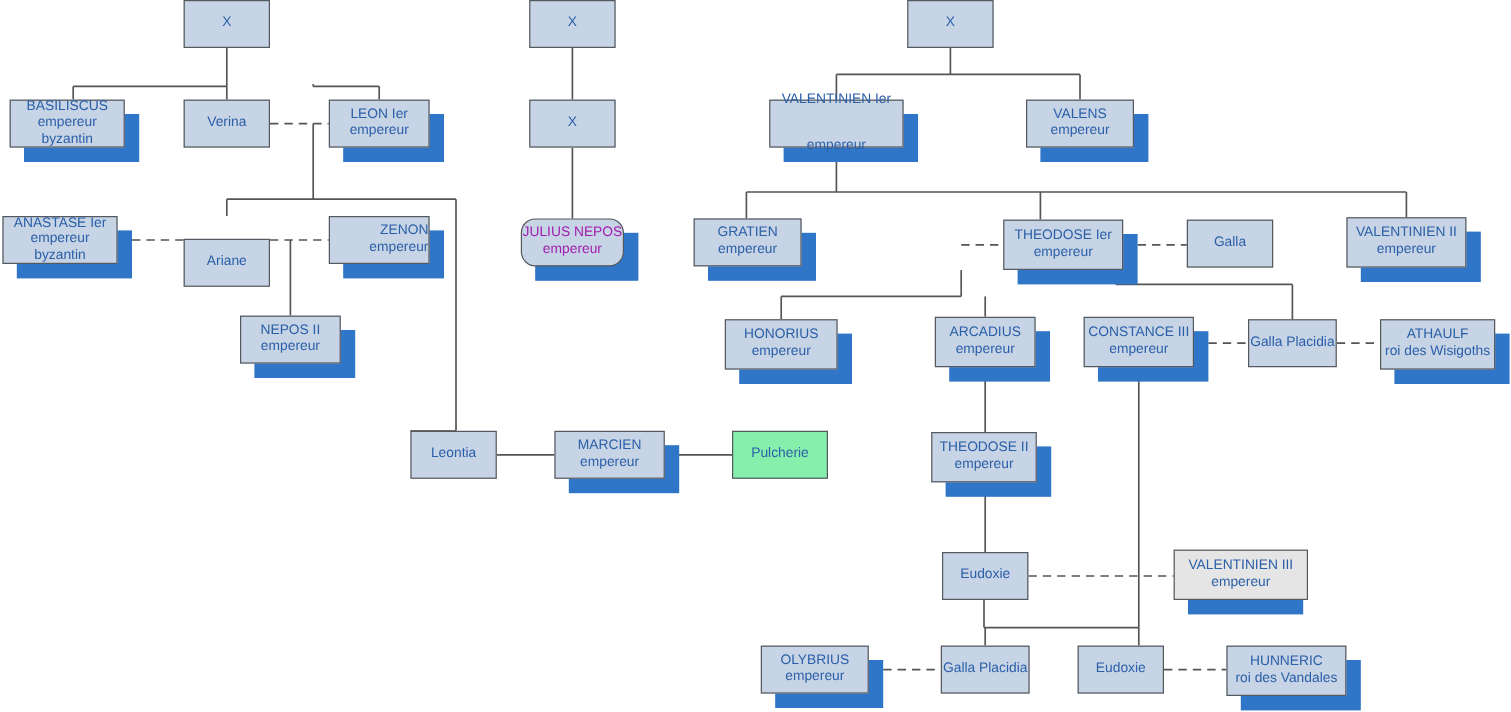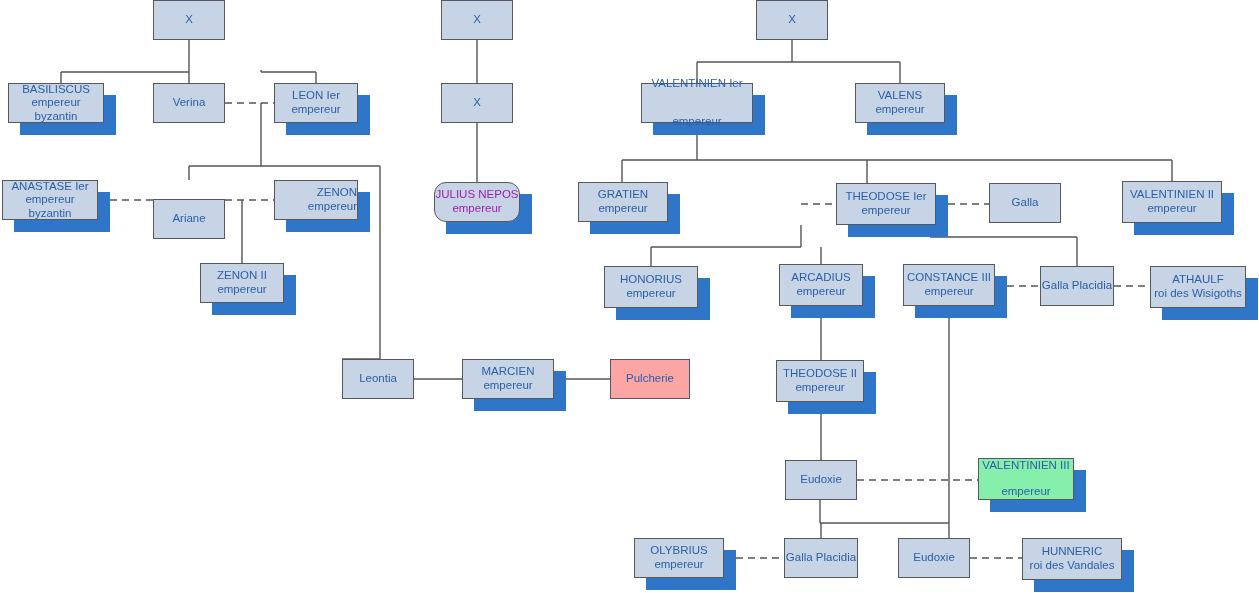--- a/index.html
+++ b/index.html
@@ -135,21 +135,21 @@
     <div class="node sm" style="left: 989px; top: 183px; width: 72px; height: 40px; background: rgb(198, 212, 229); border-color: rgb(85, 88, 92); color: rgb(43, 95, 168);">
       <span class="l1">Galla</span>
     </div>
     <div class="shadow" style="left: 1134px; top: 193px; width: 100px; height: 42px; background: rgb(47, 117, 200);"></div>
     <div class="node" style="left: 1122px; top: 181px; width: 100px; height: 42px; background: rgb(198, 212, 229); border-color: rgb(85, 88, 92); color: rgb(43, 95, 168);">
       <span class="l1">VALENTINIEN II</span>
       <span class="l2">empereur</span>
     </div>
     <div class="shadow" style="left: 212px; top: 275px; width: 84px; height: 40px; background: rgb(47, 117, 200);"></div>
     <div class="node" style="left: 200px; top: 263px; width: 84px; height: 40px; background: rgb(198, 212, 229); border-color: rgb(85, 88, 92); color: rgb(43, 95, 168);">
-      <span class="l1">ZENON II</span>
+      <span class="l1">NEPOS II</span>
       <span class="l2">empereur</span>
     </div>
     <div class="shadow" style="left: 616px; top: 278px; width: 94px; height: 42px; background: rgb(47, 117, 200);"></div>
     <div class="node" style="left: 604px; top: 266px; width: 94px; height: 42px; background: rgb(198, 212, 229); border-color: rgb(85, 88, 92); color: rgb(43, 95, 168);">
       <span class="l1">HONORIUS</span>
       <span class="l2">empereur</span>
     </div>
     <div class="shadow" style="left: 791px; top: 276px; width: 84px; height: 42px; background: rgb(47, 117, 200);"></div>
     <div class="node" style="left: 779px; top: 264px; width: 84px; height: 42px; background: rgb(198, 212, 229); border-color: rgb(85, 88, 92); color: rgb(43, 95, 168);">
       <span class="l1">ARCADIUS</span>
@@ -169,33 +169,33 @@
       <span class="l2">roi des Wisigoths</span>
     </div>
     <div class="node sm" style="left: 342px; top: 359px; width: 72px; height: 40px; background: rgb(198, 212, 229); border-color: rgb(85, 88, 92); color: rgb(43, 95, 168);">
       <span class="l1">Leontia</span>
     </div>
     <div class="shadow" style="left: 474px; top: 371px; width: 92px; height: 40px; background: rgb(47, 117, 200);"></div>
     <div class="node" style="left: 462px; top: 359px; width: 92px; height: 40px; background: rgb(198, 212, 229); border-color: rgb(85, 88, 92); color: rgb(43, 95, 168);">
       <span class="l1">MARCIEN</span>
       <span class="l2">empereur</span>
     </div>
-    <div class="node sm" style="left: 610px; top: 359px; width: 80px; height: 40px; background: #fca5a5; border-color: rgb(85, 88, 92); color: rgb(43, 95, 168);">
+    <div class="node sm" style="left: 610px; top: 359px; width: 80px; height: 40px; background: #86efac; border-color: rgb(85, 88, 92); color: rgb(43, 95, 168);">
       <span class="l1">Pulcherie</span>
     </div>
     <div class="shadow" style="left: 788px; top: 372px; width: 88px; height: 42px; background: rgb(47, 117, 200);"></div>
     <div class="node" style="left: 776px; top: 360px; width: 88px; height: 42px; background: rgb(198, 212, 229); border-color: rgb(85, 88, 92); color: rgb(43, 95, 168);">
       <span class="l1">THEODOSE II</span>
       <span class="l2">empereur</span>
     </div>
     <div class="node sm" style="left: 785px; top: 460px; width: 72px; height: 40px; background: rgb(198, 212, 229); border-color: rgb(85, 88, 92); color: rgb(43, 95, 168);">
       <span class="l1">Eudoxie</span>
     </div>
     <div class="shadow" style="left: 990px; top: 470px; width: 96px; height: 42px; background: rgb(47, 117, 200);"></div>
-    <div class="node" style="left: 978px; top: 458px; width: 96px; height: 42px; background: #86efac; border-color: rgb(85, 88, 92); color: rgb(43, 95, 168); justify-content: space-between;">
+    <div class="node" style="left: 978px; top: 458px; width: 112px; height: 42px; background: #e5e5e5; border-color: rgb(85, 88, 92); color: rgb(43, 95, 168);">
       <span class="l1">VALENTINIEN III</span>
       <span class="l2">empereur</span>
     </div>
     <div class="shadow" style="left: 646px; top: 550px; width: 90px; height: 40px; background: rgb(47, 117, 200);"></div>
     <div class="node" style="left: 634px; top: 538px; width: 90px; height: 40px; background: rgb(198, 212, 229); border-color: rgb(85, 88, 92); color: rgb(43, 95, 168); align-items: center;">
       <span class="l1">OLYBRIUS</span>
       <span class="l2">empereur</span>
     </div>
     <div class="node sm" style="left: 784px; top: 538px; width: 74px; height: 40px; background: rgb(198, 212, 229); border-color: rgb(85, 88, 92); color: rgb(43, 95, 168);">
       <span class="l1">Galla Placidia</span>

